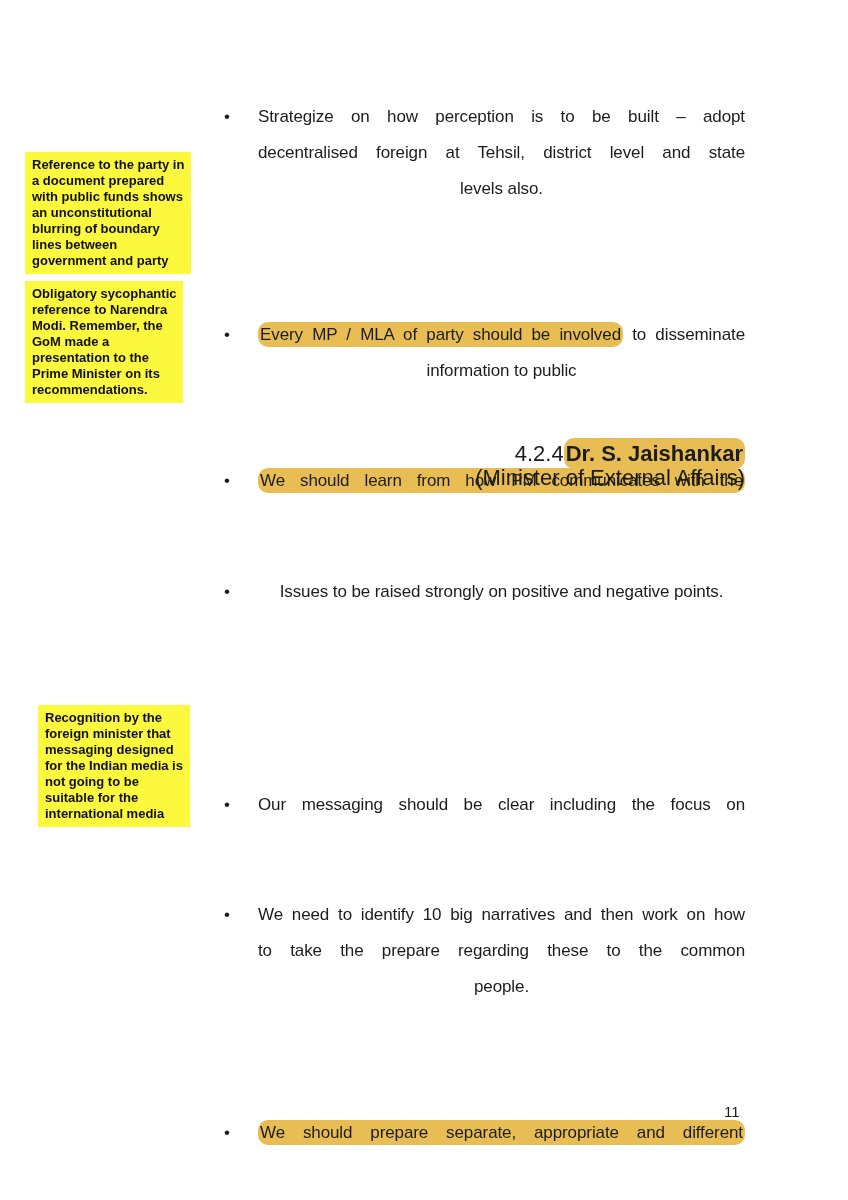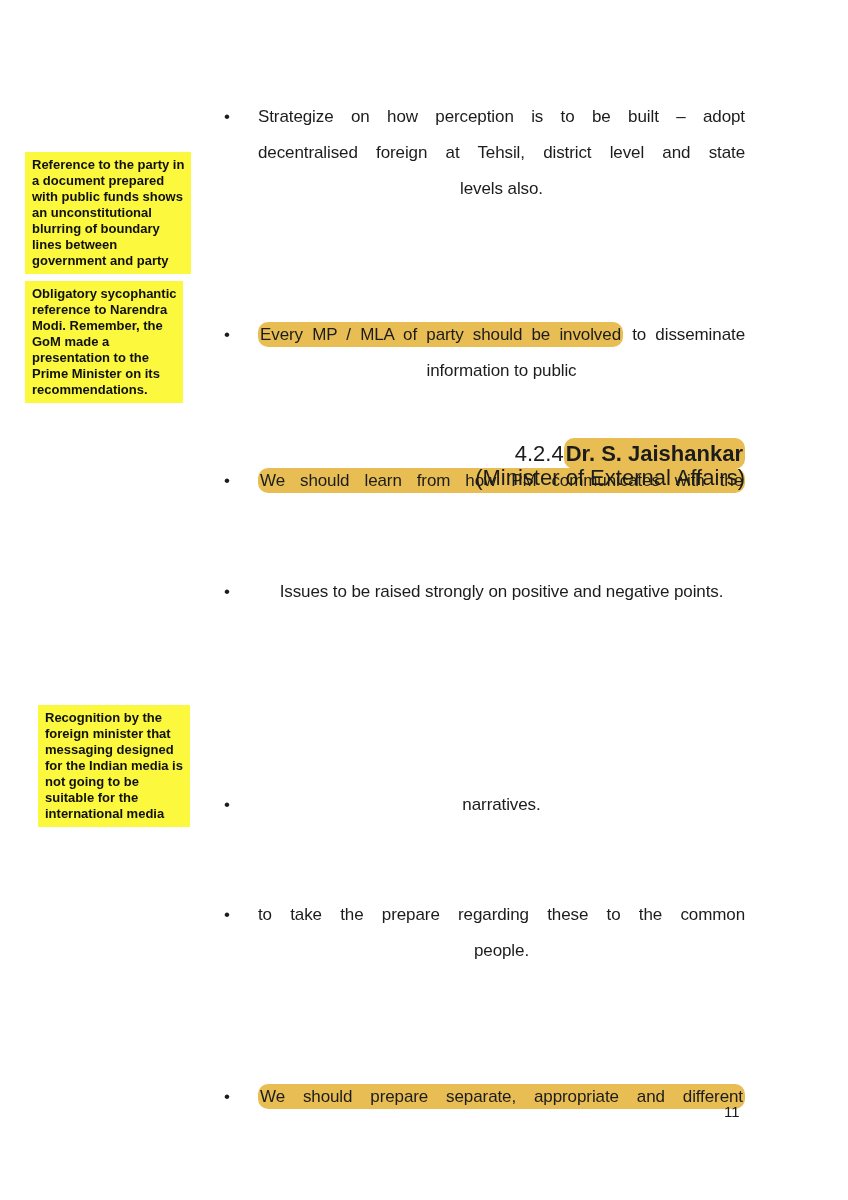--- a/index.html
+++ b/index.html
@@ -92,26 +92,27 @@
           <div class="line last"><span>Issues to be raised strongly on positive and negative points.</span></div>
         </div>
       </div>
       <div class="block heading" style="top: 442px;">
         <div><span class="heading-number">4.2.4</span><span class="heading-title hl">Dr. S. Jaishankar</span></div>
         <div class="heading-subtitle">(Minister of External Affairs)</div>
       </div>
       <div class="block bullet-item" style="top: 535px;">
         <span class="bullet-marker">•</span>
         <div class="bullet-text">
-          <div class="line last"><span>narratives.</span></div>
+          <div class="line"><span>Our messaging should be clear including the focus on</span></div>
         </div>
       </div>
       <div class="block bullet-item" style="top: 609px;">
         <span class="bullet-marker">•</span>
         <div class="bullet-text">
+          <div class="line"><span>We need to identify 10 big narratives and then work on how</span></div>
           <div class="line"><span>to take the prepare regarding these to the common</span></div>
           <div class="line last"><span>people.</span></div>
         </div>
       </div>
       <div class="block bullet-item" style="top: 719px;">
         <span class="bullet-marker">•</span>
         <div class="bullet-text">
           <div class="line"><span class="hl">We should prepare separate, appropriate and different</span></div>
         </div>
       </div>

